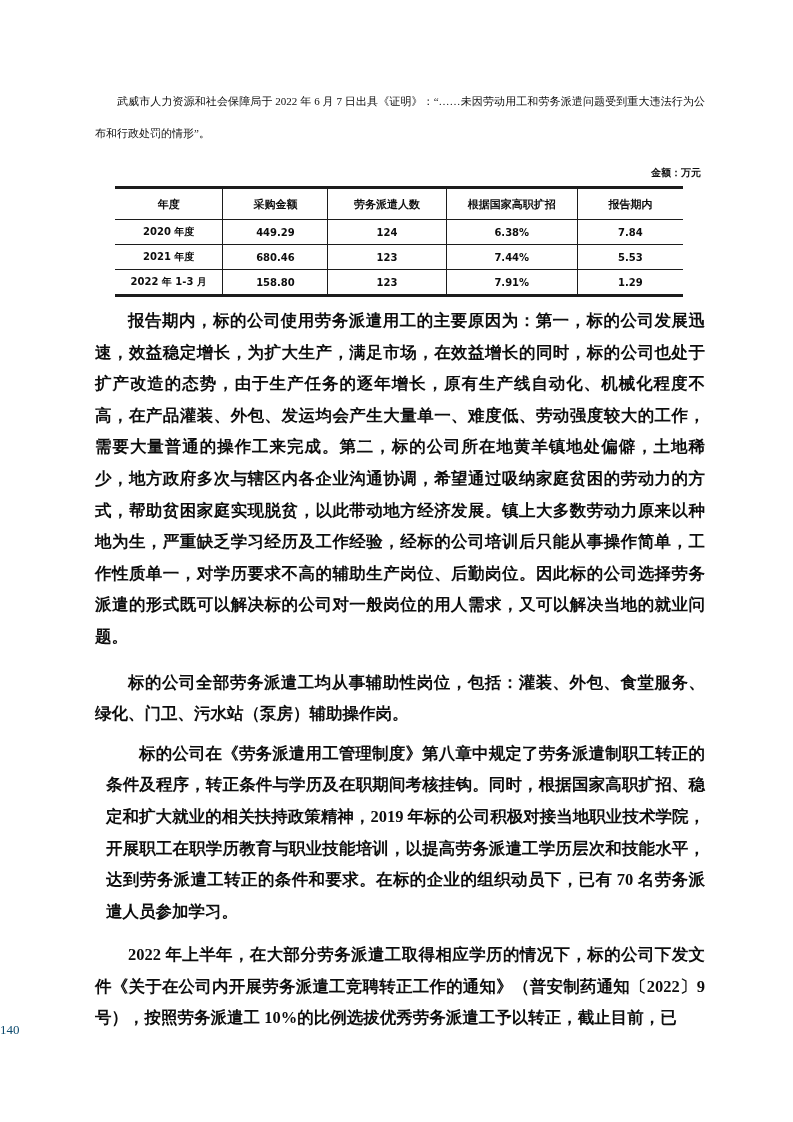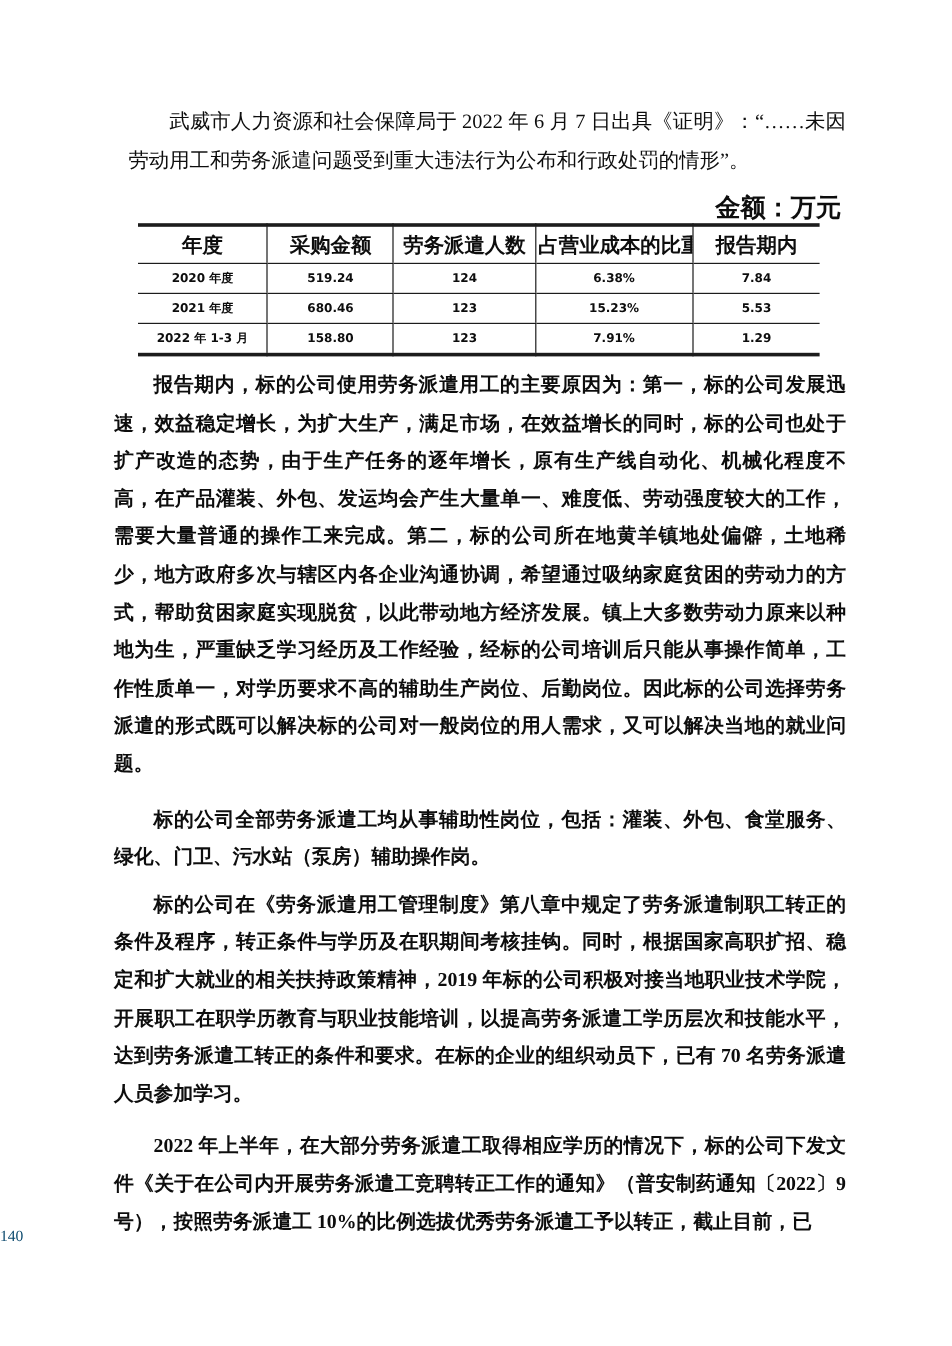--- a/index.html
+++ b/index.html
@@ -13,43 +13,43 @@
     height: 1122px;
     margin: 0 auto;
     background: #ffffff;
     box-sizing: border-box;
     padding: 86px 88px 0 95px;
     color: #0d0d0d;
     font-family: "Liberation Serif", "DejaVu Serif", serif;
     overflow: hidden;
   }
   .body-serif {
-    margin: 0 0 10px 12px;
-    font-size: 17px;
+    margin: 0 0 10px 0;
+    font-size: 11px;
     line-height: 31.5px;
     text-align: justify;
     text-indent: 2em;
     font-weight: 400;
   }
   .body-bold {
     margin: 0;
     font-size: 16.5px;
     line-height: 31.6px;
     text-align: justify;
     text-indent: 2em;
     font-weight: 700;
   }
   .para-intro   { margin: 6px 0 2px 0; }
   .para-reasons { margin: 8px 0 14px 0; }
   .para-posts   { margin: 0 0 8px 0; }
-  .para-policy  { margin: 0 0 12px 0; }
+  .para-policy  { margin: 0 0 12px 11px; }
   .para-notice  { margin: 0; }
   .unit-note {
     margin: 14px 4px 3px 0;
-    font-size: 21px;
+    font-size: 10px;
     font-weight: 700;
     text-align: right;
     line-height: 20px;
   }
   table.data-table {
     width: calc(100% - 42px);
     margin: 0 22px 6px 20px;
     border-collapse: collapse;
     border-top: 3px solid #1c1c1c;
     border-bottom: 3px solid #1c1c1c;
@@ -64,21 +64,21 @@
     padding: 0 2px;
     font-weight: 700;
     overflow: hidden;
     white-space: nowrap;
   }
   table.data-table th:first-child,
   table.data-table td:first-child { border-left: none; }
   table.data-table tr:last-child td { border-bottom: none; }
   table.data-table th {
     height: 30px;
-    font-size: 17px;
+    font-size: 11px;
     font-family: "Liberation Serif", "DejaVu Serif", serif;
   }
   table.data-table td {
     height: 24px;
     font-size: 10px;
     font-family: "DejaVu Sans", "Liberation Sans", sans-serif;
   }
   .col-year  { width: 19%; }
   .col-amt   { width: 18.5%; }
   .col-cnt   { width: 20.8%; }
@@ -112,37 +112,37 @@
         <col class="col-amt">
         <col class="col-cnt">
         <col class="col-ratio">
         <col class="col-avg">
     </colgroup>
     <thead>
       <tr>
         <th>年度</th>
         <th>采购金额</th>
         <th>劳务派遣人数</th>
-        <th>占营业成本的比重</th>
+        <th>根据国家高职扩招</th>
         <th>报告期内</th>
       </tr>
     </thead>
     <tbody>
       <tr>
         <td>2020 年度</td>
-        <td>519.24</td>
+        <td>449.29</td>
         <td>124</td>
         <td>6.38%</td>
         <td>7.84</td>
       </tr>
       <tr>
         <td>2021 年度</td>
         <td>680.46</td>
         <td>123</td>
-        <td>15.23%</td>
+        <td>7.44%</td>
         <td>5.53</td>
       </tr>
       <tr>
         <td>2022 年 1-3 月</td>
         <td>158.80</td>
         <td>123</td>
         <td>7.91%</td>
         <td>1.29</td>
       </tr>
     </tbody>

